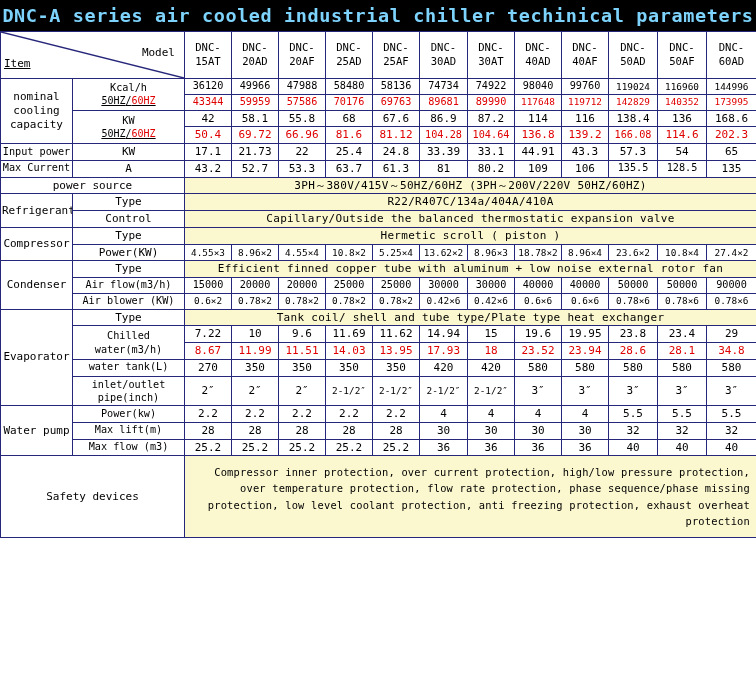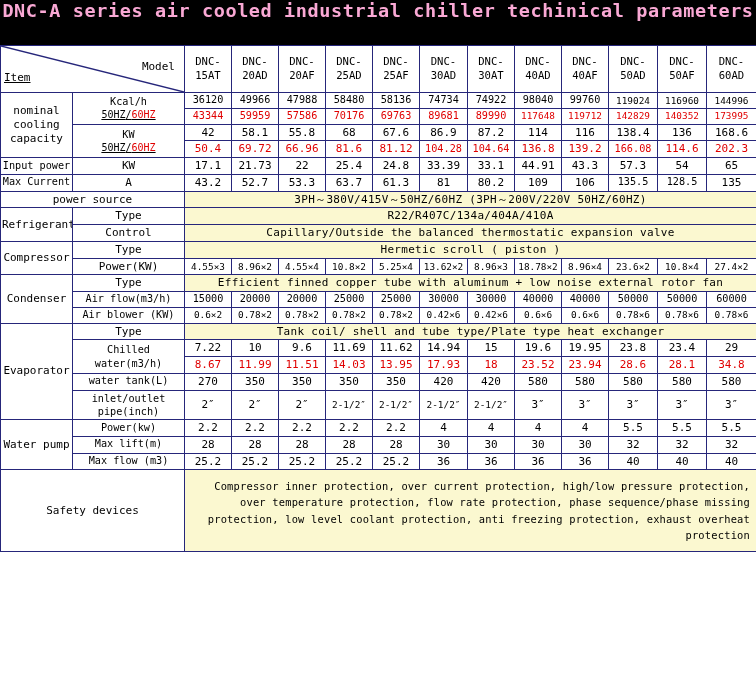--- a/index.html
+++ b/index.html
@@ -8,25 +8,25 @@
     background: #ffffff;
   }
   body {
     width: 756px;
     height: 695px;
     font-family: "DejaVu Sans Mono", "Liberation Mono", monospace;
     overflow: hidden;
   }
   #title-bar {
     width: 756px;
-    height: 45px;
+    height: 31px;
     background: #000000;
-    color: #f9a8d4;
+    color: #7dd3fc;
     display: flex;
-    align-items: flex-start;
+    align-items: center;
     justify-content: center;
     box-sizing: border-box;
   }
   #title-text {
     font-size: 18.5px;
     font-weight: bold;
     letter-spacing: 0.6px;
     white-space: nowrap;
   }
   table {
@@ -294,21 +294,21 @@
     <td class="val-sm">20000</td>
     <td class="val-sm">20000</td>
     <td class="val-sm">25000</td>
     <td class="val-sm">25000</td>
     <td class="val-sm">30000</td>
     <td class="val-sm">30000</td>
     <td class="val-sm">40000</td>
     <td class="val-sm">40000</td>
     <td class="val-sm">50000</td>
     <td class="val-sm">50000</td>
-    <td class="val-sm">60000</td>
+    <td class="val-sm">90000</td>
   </tr>
 
   <tr>
     <td class="lbl-sm">Air blower (KW)</td>
     <td class="val-xs">0.6×2</td>
     <td class="val-xs">0.78×2</td>
     <td class="val-xs">0.78×2</td>
     <td class="val-xs">0.78×2</td>
     <td class="val-xs">0.78×2</td>
     <td class="val-xs">0.42×6</td>

